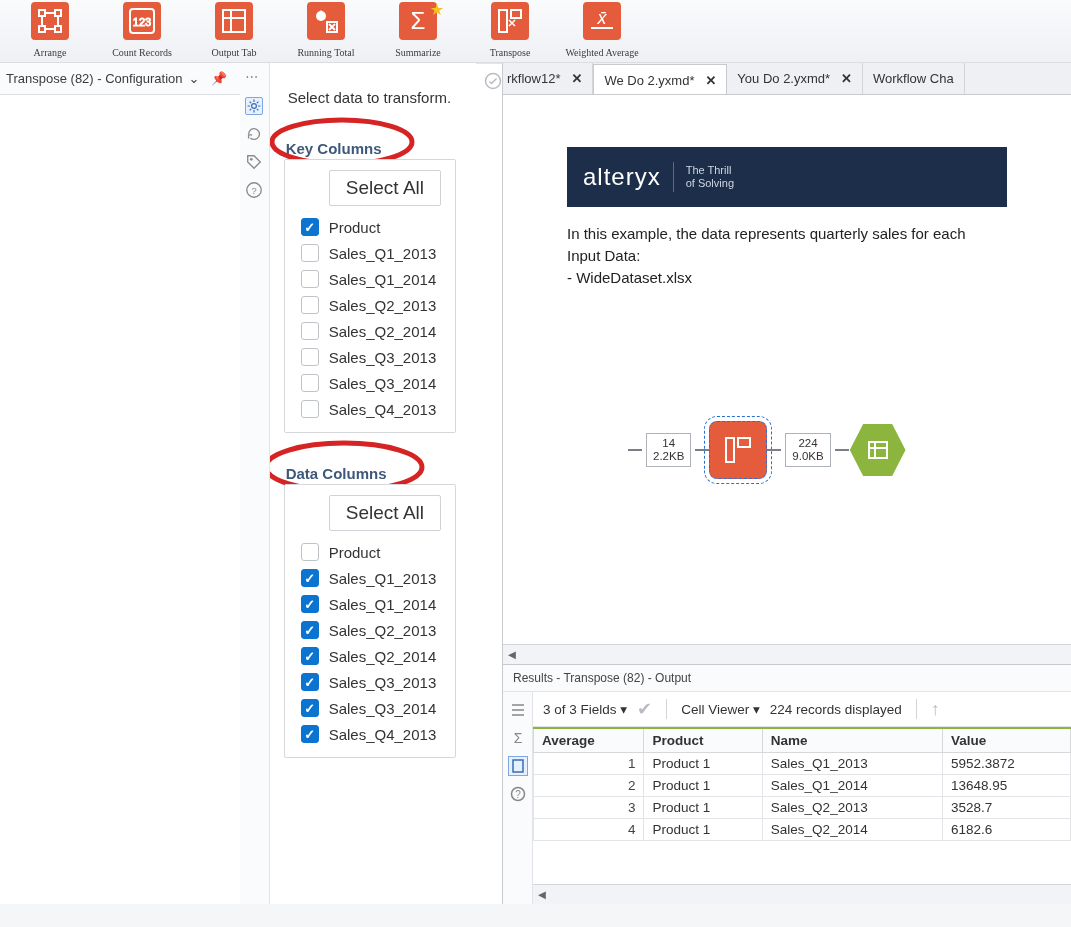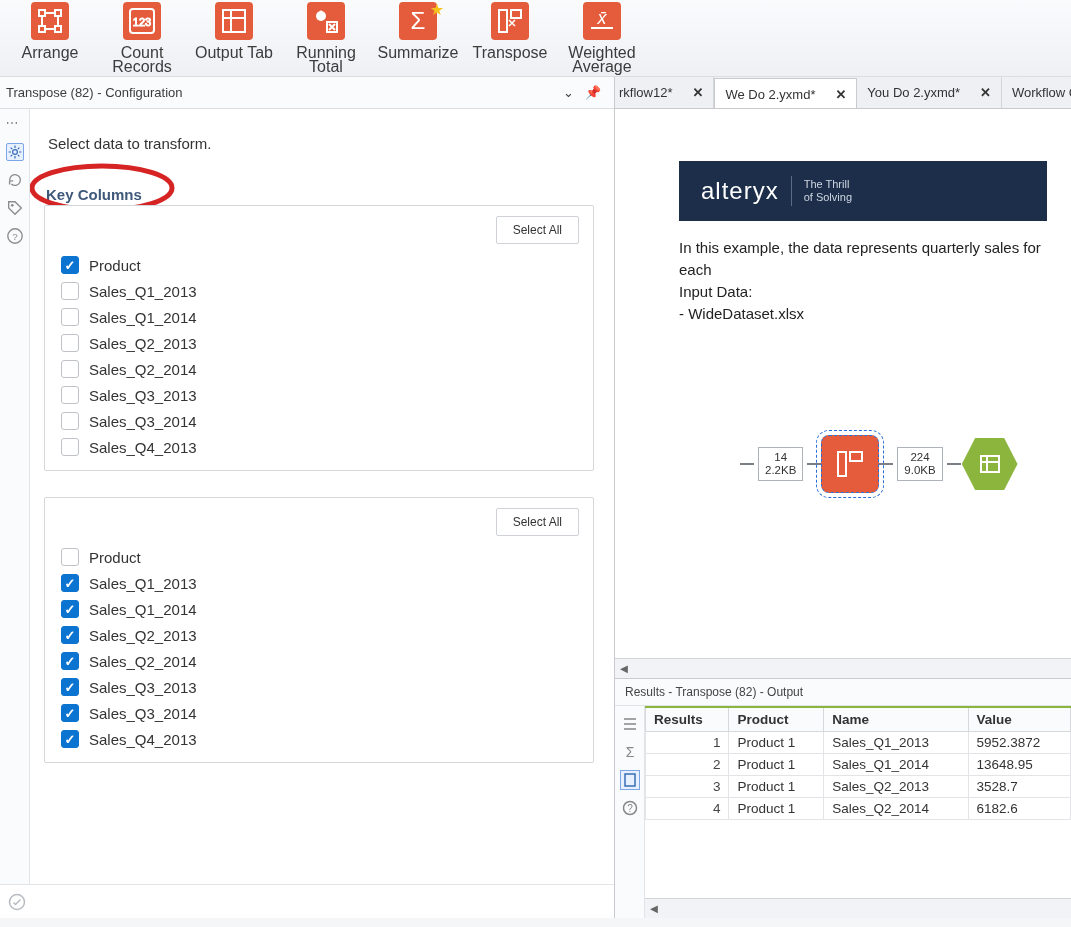--- a/index.html
+++ b/index.html
@@ -3,71 +3,71 @@
 <meta charset="utf-8">
 <style>
   * { box-sizing: border-box; font-family: "Segoe UI", Arial, sans-serif; }
   body { margin: 0; background: #f5f6f8; font-size: 13px; color: #333; overflow: hidden; }
   .root { width: 1071px; height: 927px; position: relative; background: #f5f6f8; }
 
   
   .ribbon { display: flex; gap: 0; padding: 2px 4px 2px 4px; border-bottom: 1px solid #dcdde0; background: linear-gradient(#fafbfd,#eef0f4); }
   .ribbon-item { width: 92px; padding: 0 2px; text-align: center; position: relative; }
   .ribbon-icon { width: 38px; height: 42px; margin: 0 auto 2px auto; }
-  .ribbon-label { font-size: 16px; color: #3c3c3c; line-height: 14px; }
+  .ribbon-label { font-size: 10px; color: #3c3c3c; line-height: 14px; font-family: Liberation Serif, serif; }
   .star { position:absolute; top:-2px; right:20px; color:#f6c21c; font-size:16px; }
   .r-svg { display:block; }
 
   
   .main { display: flex; height: calc(927px - 86px); }
-  .config-col { width: 615px; border-right: 1px solid #c9cacd; display:flex; flex-direction:column; background:#fff; }
+  .config-col { width: 503px; border-right: 1px solid #c9cacd; display:flex; flex-direction:row; background:#fff; }
   .right-col { flex:1; display:flex; flex-direction:column; min-width:0; }
 
   
   .config-header { height: 32px; display:flex; align-items:center; padding:0 6px; background:#fafbfd; border-bottom:1px solid #dcdde0; color:#3c3c3c; font-size:13px; }
   .config-header .title { flex:1; }
   .config-header .chev { padding:4px 6px; cursor:pointer; }
   .config-header .pin { padding:4px 6px; cursor:pointer; }
 
   .config-body { flex:1; display:flex; overflow:hidden; }
   .config-gutter { width: 30px; border-right:1px solid #e3e4e7; padding-top:6px; display:flex; flex-direction:column; align-items:center; gap:10px; background:#fafbfd; }
   .gutter-ico { width:18px; height:18px; cursor:pointer; opacity:.75; }
   .gutter-ico.sel { background:#e6f0ff; border:1px solid #7ca6e6; border-radius:2px; opacity:1; }
   .config-content { flex:1; padding: 14px 20px 50px 14px; overflow-y:auto; position:relative; }
 
   .instruction { font-size:15px; margin: 12px 0 34px 4px; color:#333; }
 
   .section-title { color:#3e587a; font-weight:600; font-size:15px; margin:6px 0 2px 2px; }
   .list-box { border:1px solid #d6d7da; border-radius:2px; padding:10px 0 10px 0; position:relative; background:#fff; }
   .select-all-row { display:flex; justify-content:flex-end; padding:0 14px 8px 0; }
-  .select-all-btn { border:1px solid #cfd2d6; background:#fff; padding:6px 16px; border-radius:2px; cursor:pointer; font-size:12px; color:#333;text-align:right; }
+  .select-all-btn { border:1px solid #cfd2d6; background:#fff; padding:6px 16px; border-radius:2px; cursor:pointer; font-size:19px; color:#333;text-align:right; }
   .check-list { max-height: 240px; overflow-y:auto; padding:0 16px; }
   .check-row { display:flex; align-items:center; gap:10px; padding:4px 0; font-size:15px; color:#333; }
   .chk { width:18px; height:18px; border:1px solid #bfc3c8; border-radius:3px; display:inline-flex; align-items:center; justify-content:center; }
   .chk.checked { background:#0b74d1; border-color:#0b74d1; }
   .chk.checked::after { content:"✓"; color:#fff; font-size:13px; font-weight:bold; line-height:1; }
   .check-list::-webkit-scrollbar { width:10px; }
   .check-list::-webkit-scrollbar-track { background:#f0f0f2; }
   .check-list::-webkit-scrollbar-thumb { background:#c4c7cb; border-radius:5px; }
 
   
   .red-ann { position:absolute; pointer-events:none; }
   .red-ann svg { overflow:visible; }
 
   .bottom-status { height:34px; border-top:1px solid #e3e4e7; display:flex; align-items:center; padding-left:8px; }
 
   
   .doc-tabs { height:32px; background:#eef0f4; border-bottom:1px solid #c9cacd; display:flex; align-items:stretch; overflow:hidden; }
-  .doc-tab { display:flex; align-items:center; gap:20px; padding:0 10px; border-right:1px solid #d3d5d9; font-size:13px; color:#333; cursor:pointer; white-space:nowrap; }
+  .doc-tab { display:flex; align-items:center; gap:11px; padding:0 10px; border-right:1px solid #d3d5d9; font-size:13px; color:#333; cursor:pointer; white-space:nowrap; }
   .doc-tab.fragment { padding-left:4px; }
   .doc-tab.active { background:#fff; border-top:1px solid #c9cacd; border-left:1px solid #c9cacd; border-right:1px solid #c9cacd; position:relative; top:1px; }
   .tab-x { cursor:pointer; font-weight:bold; color:#333; }
 
   .canvas { flex:1; background:#fff; position:relative; min-height:0; overflow:hidden; }
-  .alteryx-banner { position:absolute; left:64px; top:52px; width:368px; height:60px; background:#1c2e4a; color:#fff; display:flex; align-items:center; padding-left:22px; }
+  .alteryx-banner { position:absolute; left:64px; top:52px; width:440px; height:60px; background:#1c2e4a; color:#fff; display:flex; align-items:center; padding-left:16px; }
   .alteryx-logo { font-size:24px; letter-spacing:1px; }
   .alteryx-sep { width:1px; height:30px; background:#5b6b84; margin:0 12px; }
   .alteryx-tag { font-size:11px; line-height:13px; color:#cfd6e1; }
   .canvas-text { position:absolute; left:64px; top:128px; right:0; font-size:15px; line-height:22px; color:#222; }
 
   .workflow { position:absolute; left:125px; top:326px; display:flex; align-items:center; }
   .wf-node-col { display:flex; flex-direction:column; align-items:center; }
   .wf-tool { width:58px; height:58px; border-radius:8px; display:flex; align-items:center; justify-content:center; }
   .wf-tool.input { background:#00a99d; }
   .wf-tool.transpose-sel { background:#e45c3b; border:1px dashed #2a6fd6; outline:1px dashed #2a6fd6; outline-offset:4px; }
@@ -274,20 +274,28 @@
                 </div>
                 <div class="check-row">
                   <span class="chk"></span>
                   <span>Sales_Q4_2013</span>
                 </div>
               </div>
           </div>
 
           <div style="height:26px"></div>
 
+          <div style="position:relative;">
+            <div class="red-ann" style="left:-30px; top:-28px;">
+              <svg width="200" height="60">
+                  <ellipse cx="90" cy="30" rx="78" ry="24" fill="none" stroke="#d62424" stroke-width="5"></ellipse>
+                </svg>
+            </div>
+            <div class="section-title">Data Columns</div>
+          </div>
           <div class="list-box">
             <div class="select-all-row">
               <button class="select-all-btn">Select All</button>
             </div>
             <div class="check-list" id="data-list">
                 <div class="check-row">
                   <span class="chk"></span>
                   <span>Product</span>
                 </div>
                 <div class="check-row">
@@ -419,25 +427,34 @@
                 </svg>
               </div>
             <div class="rg-ico">
                 <svg width="16" height="16">
                   <circle cx="8" cy="8" r="6.5" fill="none" stroke="#888" stroke-width="1.5"></circle>
                   <text x="8" y="12" text-anchor="middle" font-size="10" fill="#888">?</text>
                 </svg>
               </div>
           </div>
           <div class="results-main">
+            <div class="results-toolbar">
+              <span class="tb-drop"><span>3 of 3 Fields</span>&nbsp;▾</span>
+              <span class="tb-check">✔</span>
+              <span class="tb-sep"></span>
+              <span class="tb-drop"><span>Cell Viewer</span>&nbsp;▾</span>
+              <span>224 records displayed</span>
+              <span class="tb-sep"></span>
+              <span class="tb-arrow">↑</span>
+            </div>
             <div class="table-wrap">
               <table class="res">
                 <thead>
                   <tr>
-                    <th>Results</th>
+                    <th>Average</th>
                     <th>Product</th>
                     <th>Name</th>
                     <th>Value</th>
                   </tr>
                 </thead>
                 <tbody id="res-rows">
                     <tr>
                       <td class="rec">1</td>
                       <td>Product 1</td>
                       <td>Sales_Q1_2013</td>

